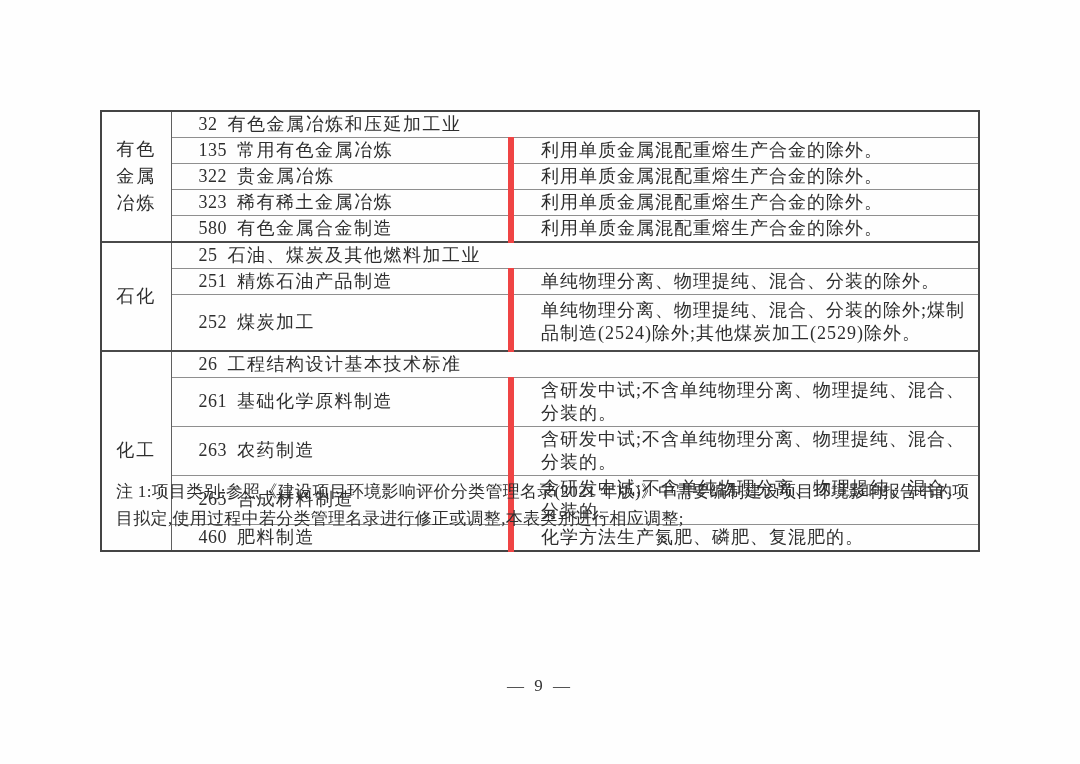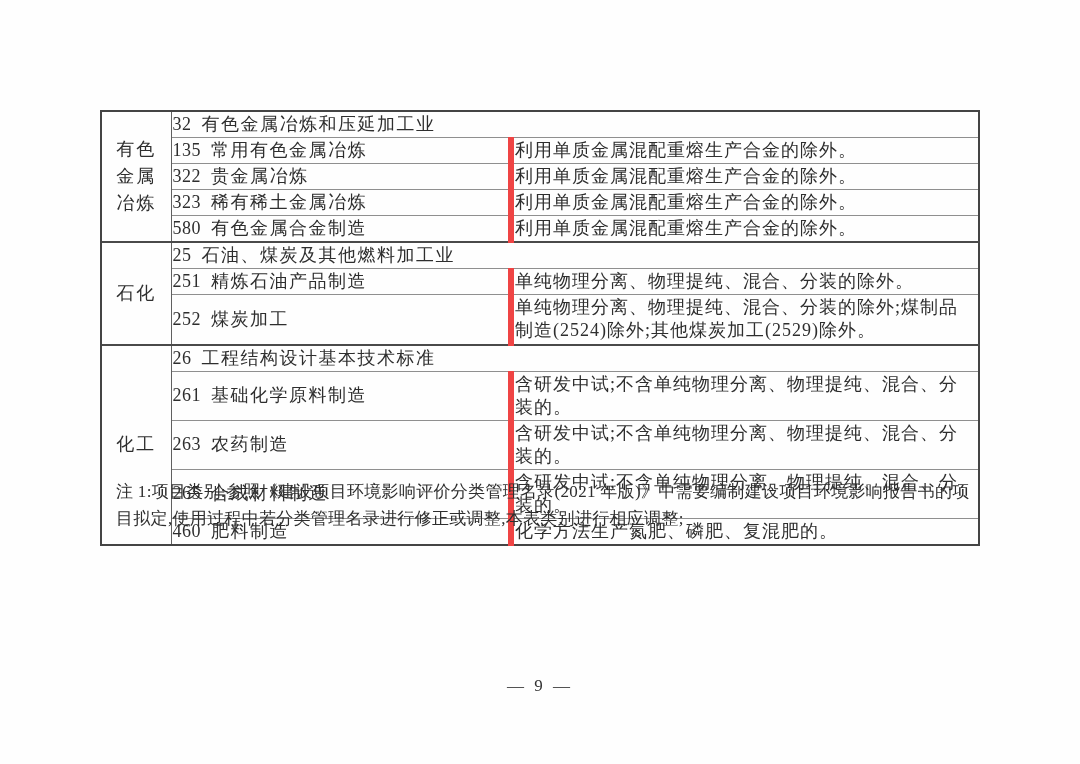--- a/index.html
+++ b/index.html
@@ -24,25 +24,25 @@
     border-collapse:collapse;
     table-layout:fixed;
   }
   table.doc-table { border:2px solid #444444; }
   .doc-table td {
     border:1px solid #8f8f8f;
     font-size:18px;
     line-height:23px;
     letter-spacing:1.5px;
     vertical-align:middle;
-    padding:1px 6px 1px 1px;
+    padding:1px 6px 1px 27px;
     overflow:hidden;
   }
   .doc-table tr { height:25px; }
-  .doc-table tr.tall { height:50px; }
+  .doc-table tr.tall { height:56px; }
   .doc-table td.cat {
     text-align:center;
     padding:0 12px;
     letter-spacing:2px;
     line-height:27px;
     border-right:1px solid #606060;
     border-left:2px solid #444444;
   }
   .doc-table td.hdr { }
   .doc-table tr.sec-top td { border-top:2px solid #4a4a4a; }

